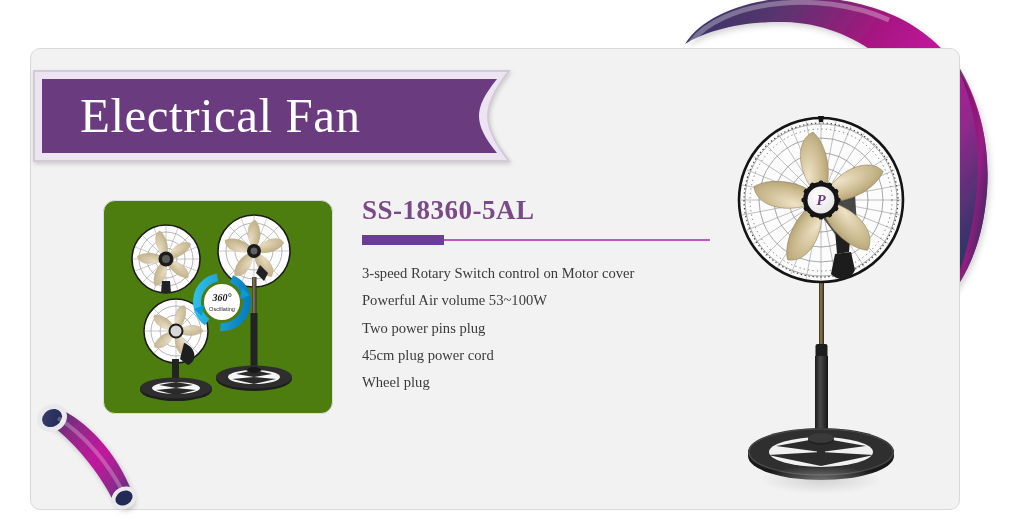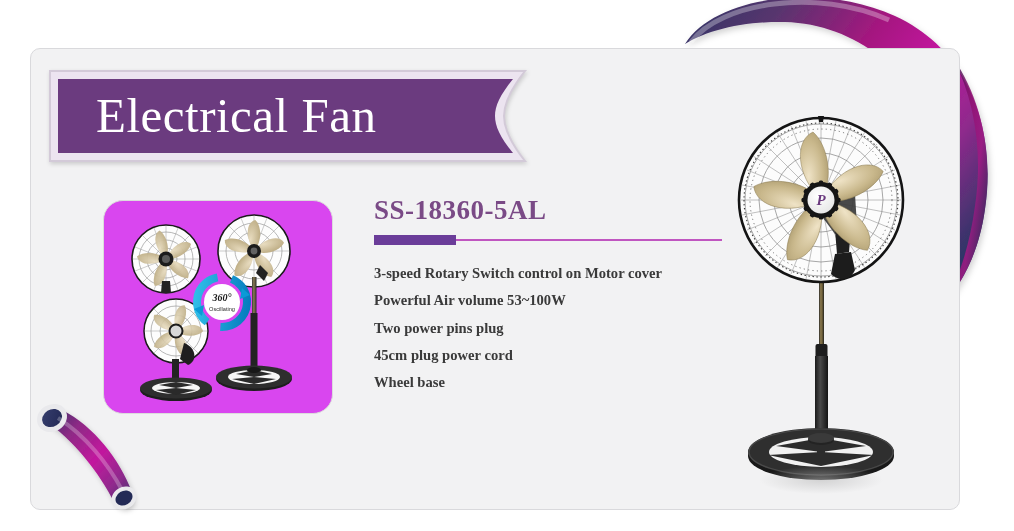--- a/index.html
+++ b/index.html
@@ -50,21 +50,20 @@
   }
 
   
   .banner-wrap {
     position: absolute;
     left: 32px;
     top: 68px;
     width: 480px;
     height: 96px;
     z-index: 5;
-    margin-left: 16px;
   }
   .banner-frame {
     position: absolute;
     inset: 0;
     filter: drop-shadow(1px 2px 2px rgba(0,0,0,0.16));
   }
   .banner-title {
     position: absolute;
     left: 0;
     top: 0;
@@ -80,31 +79,31 @@
     white-space: nowrap;
   }
 
   
   .thumb-box {
     position: absolute;
     left: 103px;
     top: 200px;
     width: 228px;
     height: 212px;
-    background: #d946ef;
+    background: #4d7c0f;
     border: 1px solid #dcdcdc;
-    border-radius: 20px;
+    border-radius: 12px;
     z-index: 5;
     overflow: hidden;
   }
 
   
   .info {
     position: absolute;
-    left: 374px;
+    left: 362px;
     top: 196px;
     width: 350px;
     z-index: 5;
   }
   .product-code {
     font-size: 27px;
     font-weight: bold;
     color: #7a4a86;
     letter-spacing: 0.5px;
     line-height: 1.05;
@@ -133,21 +132,21 @@
     background: #6b3d99;
   }
   .spec-list {
     margin: 0;
     padding: 0;
     list-style: none;
     margin-top: 20px;
   }
   .spec-list li {
     font-size: 14.6px;
-    font-weight: bold;
+    font-weight: normal;
     color: #3a3a3a;
     line-height: 1.0;
     margin-bottom: 12.5px;
     white-space: nowrap;
     font-family: "Liberation Serif", serif;
   }
 
   
   .hero {
     position: absolute;
@@ -329,21 +328,21 @@
   <div class="product-code">SS-18360-5AL</div>
   <div class="divider">
     <div class="divider-line"></div>
     <div class="divider-accent"></div>
   </div>
   <ul class="spec-list">
     <li>3-speed Rotary Switch control on Motor cover</li>
     <li>Powerful Air volume 53~100W</li>
     <li>Two power pins plug</li>
     <li>45cm plug power cord</li>
-    <li>Wheel base</li>
+    <li>Wheel plug</li>
   </ul>
 </div>
 
 <div class="hero">
   <svg viewBox="0 0 195 390" width="195" height="390">
     <defs>
       <radialGradient id="hBlade" cx="0.35" cy="0.3" r="0.85">
         <stop offset="0%" stop-color="#efe3c6"></stop>
         <stop offset="60%" stop-color="#c9b88c"></stop>
         <stop offset="100%" stop-color="#a59468"></stop>

